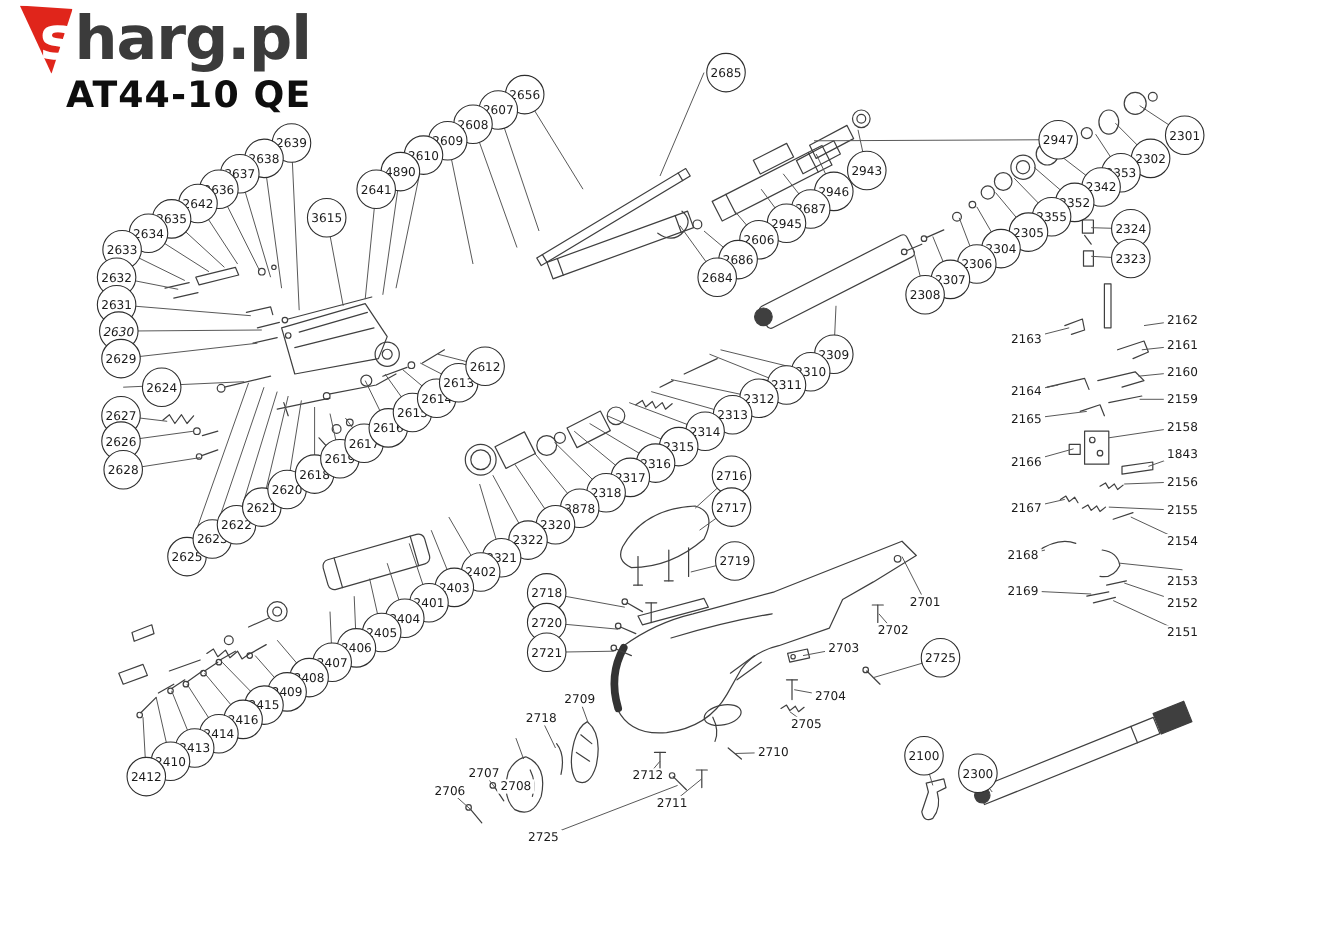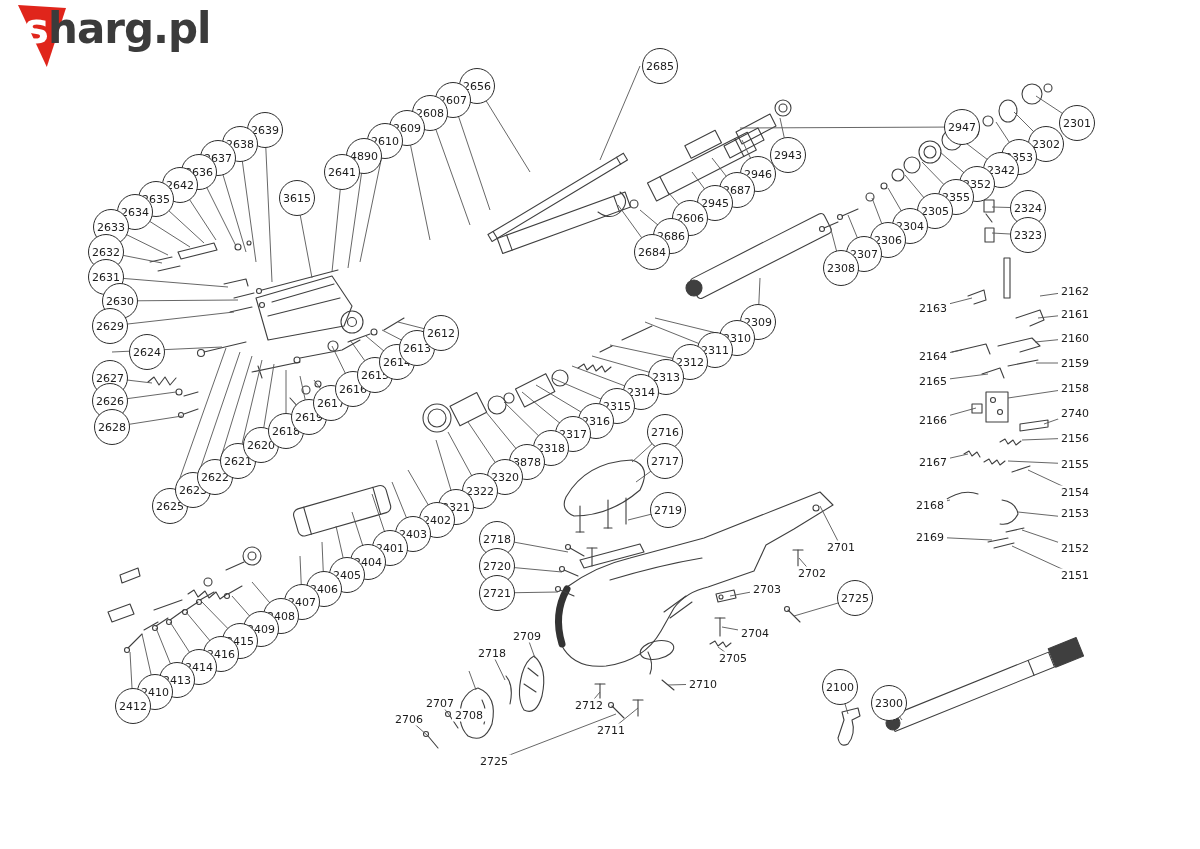--- a/index.html
+++ b/index.html
@@ -8,21 +8,21 @@
   svg.layer,div.layer{position:absolute;left:0;top:0;width:1200px;height:849px;}
   [data-name="leader-lines"] line{stroke:#565656;stroke-width:0.9;}
   .callout{position:absolute;transform:translate(-50%,-50%);font-size:11px;color:#1b1b1b;
            line-height:1;white-space:nowrap;}
   .callout.circled{width:34px;height:34px;background:#fff;border:1px solid #2d2d2d;
            border-radius:50%;display:flex;align-items:center;justify-content:center;}
   .callout.plain{background:#fff;padding:1px 3px;}
   .logo{position:absolute;left:12px;top:2px;width:260px;height:70px;}
   .logo-tri{position:absolute;left:6px;top:3px;width:48px;height:62px;
            clip-path:polygon(0 0,100% 5%,60% 100%);background:#e0251b;}
-  .logo-text{position:absolute;left:12px;top:6px;font-size:42px;font-weight:bold;
+  .logo-text{position:absolute;left:24px;top:6px;font-size:55px;font-weight:bold;
            color:#3b3b3b;letter-spacing:-1px;line-height:1;}
   .logo-text .s-white{color:#ffffff;}
   .model-title{position:absolute;left:60px;top:66px;font-size:33px;font-weight:600;
            color:#0e0e0e;letter-spacing:1px;}
 </style>
 </head>
 <body>
 
 <div class="canvas" data-name="parts-diagram-page">
 
@@ -421,21 +421,21 @@
       <div class="callout circled" data-name="part-callout-2639" style="left: 265px; top: 130px;">2639</div>
       <div class="callout circled" data-name="part-callout-2638" style="left: 240px; top: 144px;">2638</div>
       <div class="callout circled" data-name="part-callout-2637" style="left: 218px; top: 158px;">2637</div>
       <div class="callout circled" data-name="part-callout-2636" style="left: 199px; top: 172px;">2636</div>
       <div class="callout circled" data-name="part-callout-2642" style="left: 180px; top: 185px;">2642</div>
       <div class="callout circled" data-name="part-callout-2635" style="left: 156px; top: 199px;">2635</div>
       <div class="callout circled" data-name="part-callout-2634" style="left: 135px; top: 212px;">2634</div>
       <div class="callout circled" data-name="part-callout-2633" style="left: 111px; top: 227px;">2633</div>
       <div class="callout circled" data-name="part-callout-2632" style="left: 106px; top: 252px;">2632</div>
       <div class="callout circled" data-name="part-callout-2631" style="left: 106px; top: 277px;">2631</div>
-      <div class="callout circled" data-name="part-callout-2630" style="left: 120px; top: 301px;">2630</div>
+      <div class="callout circled" data-name="part-callout-2630" style="left: 108px; top: 301px; font-style: italic;">2630</div>
       <div class="callout circled" data-name="part-callout-2629" style="left: 110px; top: 326px;">2629</div>
       <div class="callout circled" data-name="part-callout-2624" style="left: 112px; top: 352px; margin-left: 35px;">2624</div>
       <div class="callout circled" data-name="part-callout-2627" style="left: 110px; top: 378px;">2627</div>
       <div class="callout circled" data-name="part-callout-2626" style="left: 110px; top: 401px;">2626</div>
       <div class="callout circled" data-name="part-callout-2628" style="left: 112px; top: 427px;">2628</div>
       <div class="callout circled" data-name="part-callout-2947" style="left: 962px; top: 127px;">2947</div>
       <div class="callout circled" data-name="part-callout-2943" style="left: 788px; top: 155px;">2943</div>
       <div class="callout circled" data-name="part-callout-2946" style="left: 758px; top: 174px;">2946</div>
       <div class="callout circled" data-name="part-callout-2687" style="left: 737px; top: 190px;">2687</div>
       <div class="callout circled" data-name="part-callout-2945" style="left: 715px; top: 203px;">2945</div>
@@ -496,25 +496,25 @@
       <div class="callout circled" data-name="part-callout-2615" style="left: 375px; top: 375px;">2615</div>
       <div class="callout circled" data-name="part-callout-2614" style="left: 397px; top: 362px;">2614</div>
       <div class="callout circled" data-name="part-callout-2613" style="left: 417px; top: 348px;">2613</div>
       <div class="callout circled" data-name="part-callout-2612" style="left: 441px; top: 333px;">2612</div>
       <div class="callout plain" data-name="part-callout-2163" style="left: 933px; top: 308px;">2163</div>
       <div class="callout plain" data-name="part-callout-2162" style="left: 1075px; top: 291px;">2162</div>
       <div class="callout plain" data-name="part-callout-2161" style="left: 1075px; top: 314px;">2161</div>
       <div class="callout plain" data-name="part-callout-2160" style="left: 1075px; top: 338px;">2160</div>
       <div class="callout plain" data-name="part-callout-2159" style="left: 1075px; top: 363px;">2159</div>
       <div class="callout plain" data-name="part-callout-2158" style="left: 1075px; top: 388px;">2158</div>
-      <div class="callout plain" data-name="part-callout-2157" style="left: 1075px; top: 413px;">2740</div>
+      <div class="callout plain" data-name="part-callout-2157" style="left: 1075px; top: 413px;">1843</div>
       <div class="callout plain" data-name="part-callout-2156" style="left: 1075px; top: 438px;">2156</div>
       <div class="callout plain" data-name="part-callout-2155" style="left: 1075px; top: 464px;">2155</div>
       <div class="callout plain" data-name="part-callout-2154" style="left: 1075px; top: 492px;">2154</div>
-      <div class="callout plain" data-name="part-callout-2153" style="left: 1075px; top: 513px; text-align: right;">2153</div>
+      <div class="callout plain" data-name="part-callout-2153" style="left: 1075px; top: 528px; text-align: right;">2153</div>
       <div class="callout plain" data-name="part-callout-2152" style="left: 1075px; top: 548px;">2152</div>
       <div class="callout plain" data-name="part-callout-2151" style="left: 1075px; top: 575px;">2151</div>
       <div class="callout plain" data-name="part-callout-2164" style="left: 933px; top: 356px;">2164</div>
       <div class="callout plain" data-name="part-callout-2165" style="left: 933px; top: 381px;">2165</div>
       <div class="callout plain" data-name="part-callout-2166" style="left: 933px; top: 420px;">2166</div>
       <div class="callout plain" data-name="part-callout-2167" style="left: 933px; top: 462px;">2167</div>
       <div class="callout plain" data-name="part-callout-2168" style="left: 930px; top: 505px;">2168</div>
       <div class="callout plain" data-name="part-callout-2169" style="left: 930px; top: 537px;">2169</div>
       <div class="callout circled" data-name="part-callout-2716" style="left: 665px; top: 432px;">2716</div>
       <div class="callout circled" data-name="part-callout-2717" style="left: 665px; top: 461px;">2717</div>
@@ -538,14 +538,15 @@
       <div class="callout plain" data-name="part-callout-2710" style="left: 703px; top: 684px;">2710</div>
       <div class="callout plain" data-name="part-callout-2725" style="left: 494px; top: 761px;">2725</div>
       <div class="callout circled" data-name="part-callout-2100" style="left: 840px; top: 687px;">2100</div>
       <div class="callout circled" data-name="part-callout-2300" style="left: 889px; top: 703px;">2300</div>
     </div>
 
   <div class="logo" data-name="logo">
     <div class="logo-tri" data-name="logo-triangle" style="background: rgb(224, 37, 27);"></div>
     <div class="logo-text" data-name="logo-text"><span class="s-white" data-name="logo-letter-s">s</span><span data-name="logo-brand-rest">harg.pl</span></div>
   </div>
+  <div class="model-title" data-name="model-title">AT44-10 QE</div>
 
 </div>
 
 </body></html>

